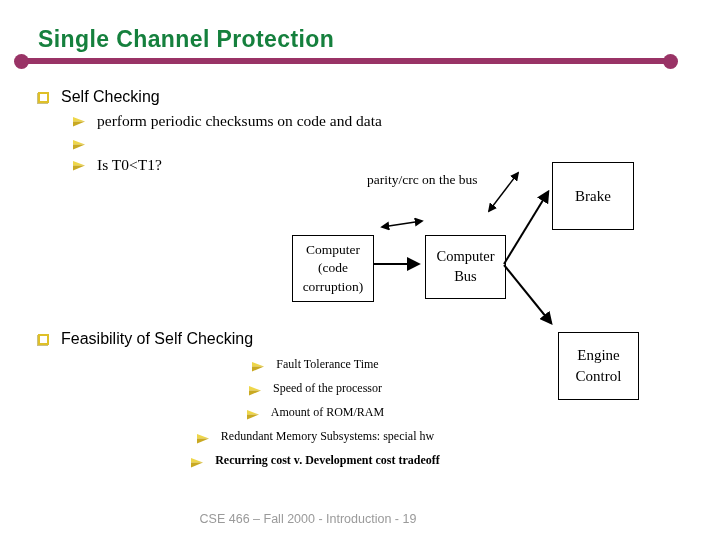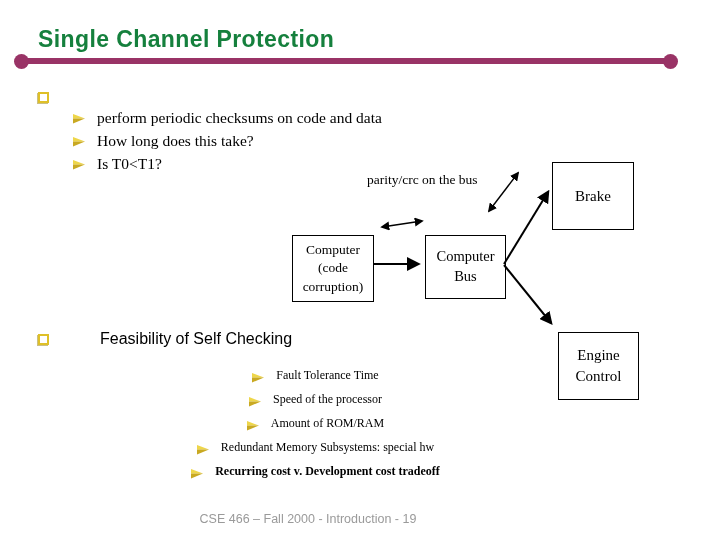--- a/index.html
+++ b/index.html
@@ -19,21 +19,21 @@
   .rule-dot.left  { left:14px; }
   .rule-dot.right { left:663px; }
 
   
   .list { position:absolute; left:38px; }
   .top-list { top:88px; width:520px; }
   .bottom-list { top:330px; width:520px; }
   .row { display:flex; align-items:flex-start; }
   .l1-row { font-size:16px; }
   .top-list .l1-row { margin-bottom:6px; }
-  .bottom-list .l1-row { margin-bottom:20px;gap:39px; }
+  .bottom-list .l1-row { margin-bottom:9px; }
   .l2-row { margin-left:34px;font-family:Liberation Serif, serif; }
   .top-list .l2-row { font-size:15.5px; margin-bottom:5px; }
   .bottom-list .l2-row { font-size:12px; margin-bottom:8px;justify-content:center; }
   .bullet-sq {
     flex:none; width:7px; height:7px; margin:4px 12px 0 0;
     border:2.5px solid #dfc028; background:#ffffff;
     box-shadow:-1px 1px 0 0 rgba(160,138,30,0.55);
   }
   .bullet-arrow { flex:none; margin:3px 10px 0 0; }
   .bold-item { font-weight:bold; }
@@ -67,34 +67,34 @@
 <div class="slide">
 
   <div class="title">Single Channel Protection</div>
   <div class="rule"></div>
   <div class="rule-dot left"></div>
   <div class="rule-dot right"></div>
 
   <div class="list top-list">
     <div class="row l1-row">
       <span class="bullet-sq"></span>
+      <span>Self Checking</span>
     </div>
     <div class="row l2-row">
       <svg class="bullet-arrow" width="15" height="13">
         <polygon points="1,2 13,6.5 1,6.5" fill="#eed64a"></polygon>
         <polygon points="1,6.5 13,6.5 1,11.5" fill="#c9a922"></polygon>
       </svg>
       <span>perform periodic checksums on code and data</span>
     </div>
     <div class="row l2-row">
       <svg class="bullet-arrow" width="15" height="13">
         <polygon points="1,2 13,6.5 1,6.5" fill="#eed64a"></polygon>
         <polygon points="1,6.5 13,6.5 1,11.5" fill="#c9a922"></polygon>
       </svg>
-      <span>How long does this take?</span>
     </div>
     <div class="row l2-row">
       <svg class="bullet-arrow" width="15" height="13">
         <polygon points="1,2 13,6.5 1,6.5" fill="#eed64a"></polygon>
         <polygon points="1,6.5 13,6.5 1,11.5" fill="#c9a922"></polygon>
       </svg>
       <span>Is T0&lt;T1?</span>
     </div>
   </div>
 

